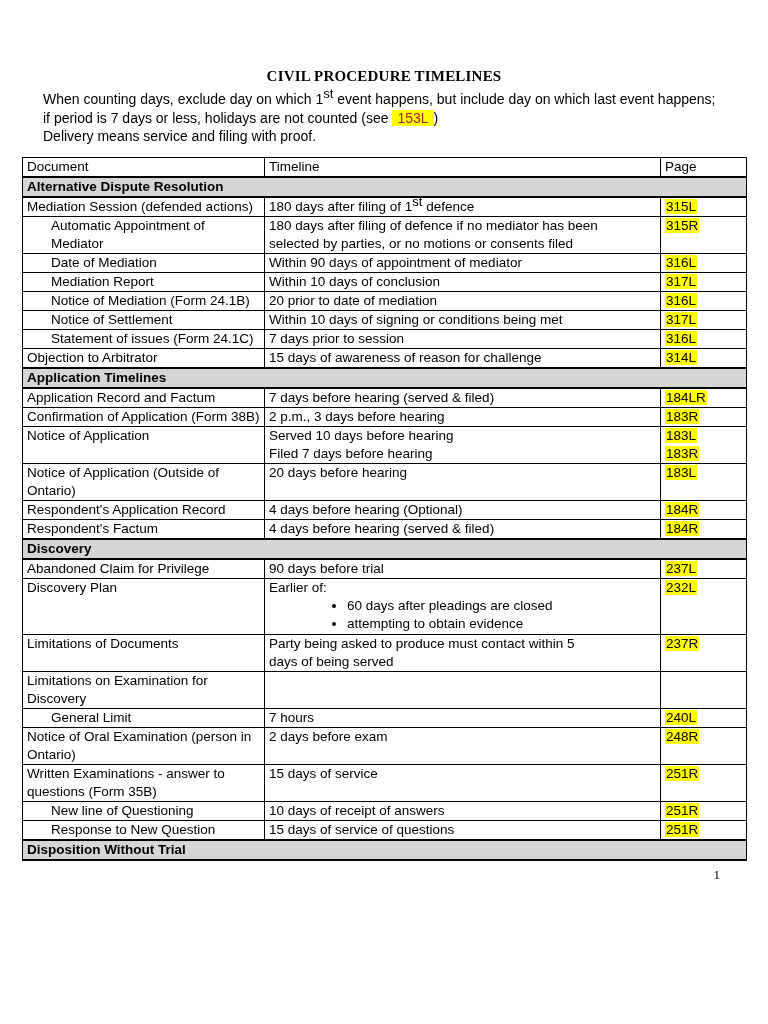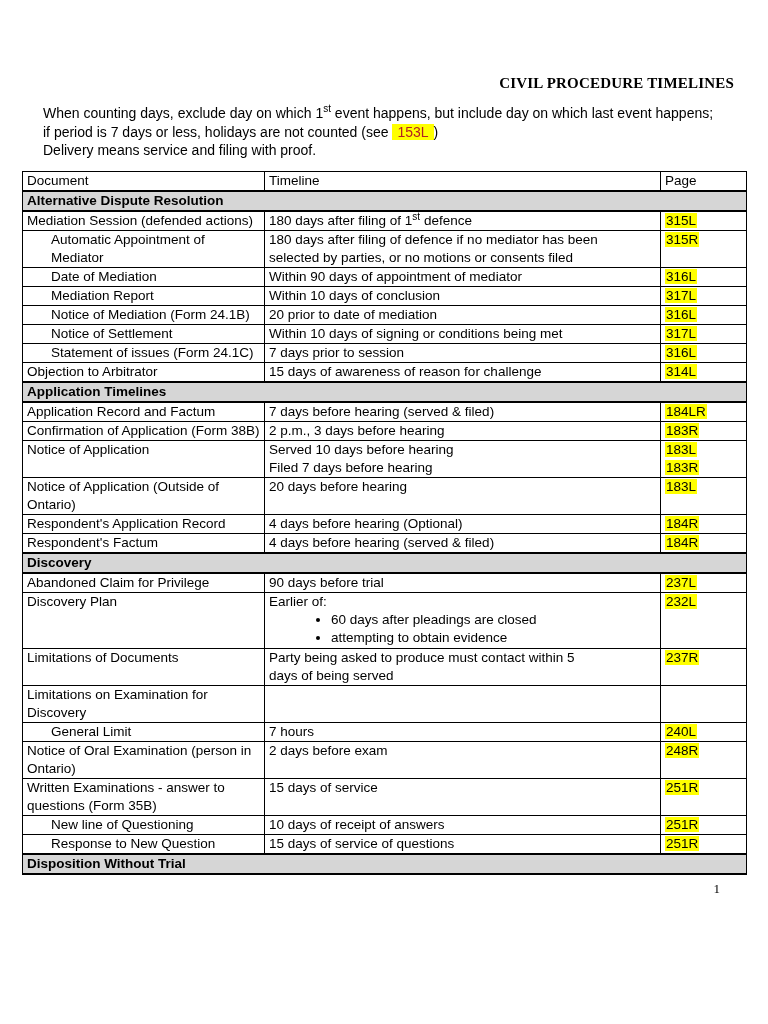--- a/index.html
+++ b/index.html
@@ -13,27 +13,27 @@
   body{
     width:768px;height:1024px;overflow:hidden;
     background:#ffffff;color:#000;
     font-family:"Liberation Sans", sans-serif;
     -webkit-font-smoothing:antialiased;
   }
   .page{padding:62px 22px 0 22px;position:relative;height:100%;}
   h1.doc-title{
     font-family:"Liberation Serif", serif;
     font-size:15px;line-height:18px;font-weight:bold;
-    text-align:right;margin:12px;letter-spacing:0.2px;
+    text-align:center;margin:5px;letter-spacing:0.2px;
   }
   .intro{margin:2px 0 0 21px;width:676px;font-size:14px;line-height:18.5px;}
   .intro-gap{margin-top:22px;}
   .intro p{margin:0;}
   .ref-hl{background:var(--highlight);color:var(--ref-color);padding:0 5px;}
-  sup{font-size:10px;line-height:0;vertical-align:super;}
+  sup{font-size:13px;line-height:0;vertical-align:super;}
 
   table.timelines{
     border-collapse:collapse;table-layout:fixed;
     width:724px;margin-top:11px;
     font-size:13.5px;
     border-radius:31px;
   }
   table.timelines th, table.timelines td{
     border:1px solid var(--border);
     padding:0 4px;vertical-align:top;text-align:left;
@@ -41,21 +41,21 @@
   }
   tr.section-row td{
     background:var(--section-bg);
     font-weight:bold;
     border-top:2px solid var(--border);
     border-bottom:2px solid var(--border);
   }
   td.doc-cell.indent{padding-left:28px;}
   .hl{background:var(--highlight);padding:0 1px;}
   ul.bullets{margin:0 0 0 44px;padding:0 0 0 18px;list-style-type:disc;}
-  ul.bullets li{line-height:18.5px;}
+  ul.bullets li{line-height:18.5px;margin-left:16px;}
   .page-footer{
     margin-top:6px;padding-right:26px;text-align:right;
     font-family:"Liberation Serif", serif;font-size:13px;
   }
 </style>
 </head>
 <body>
 
 <div class="page">
 

